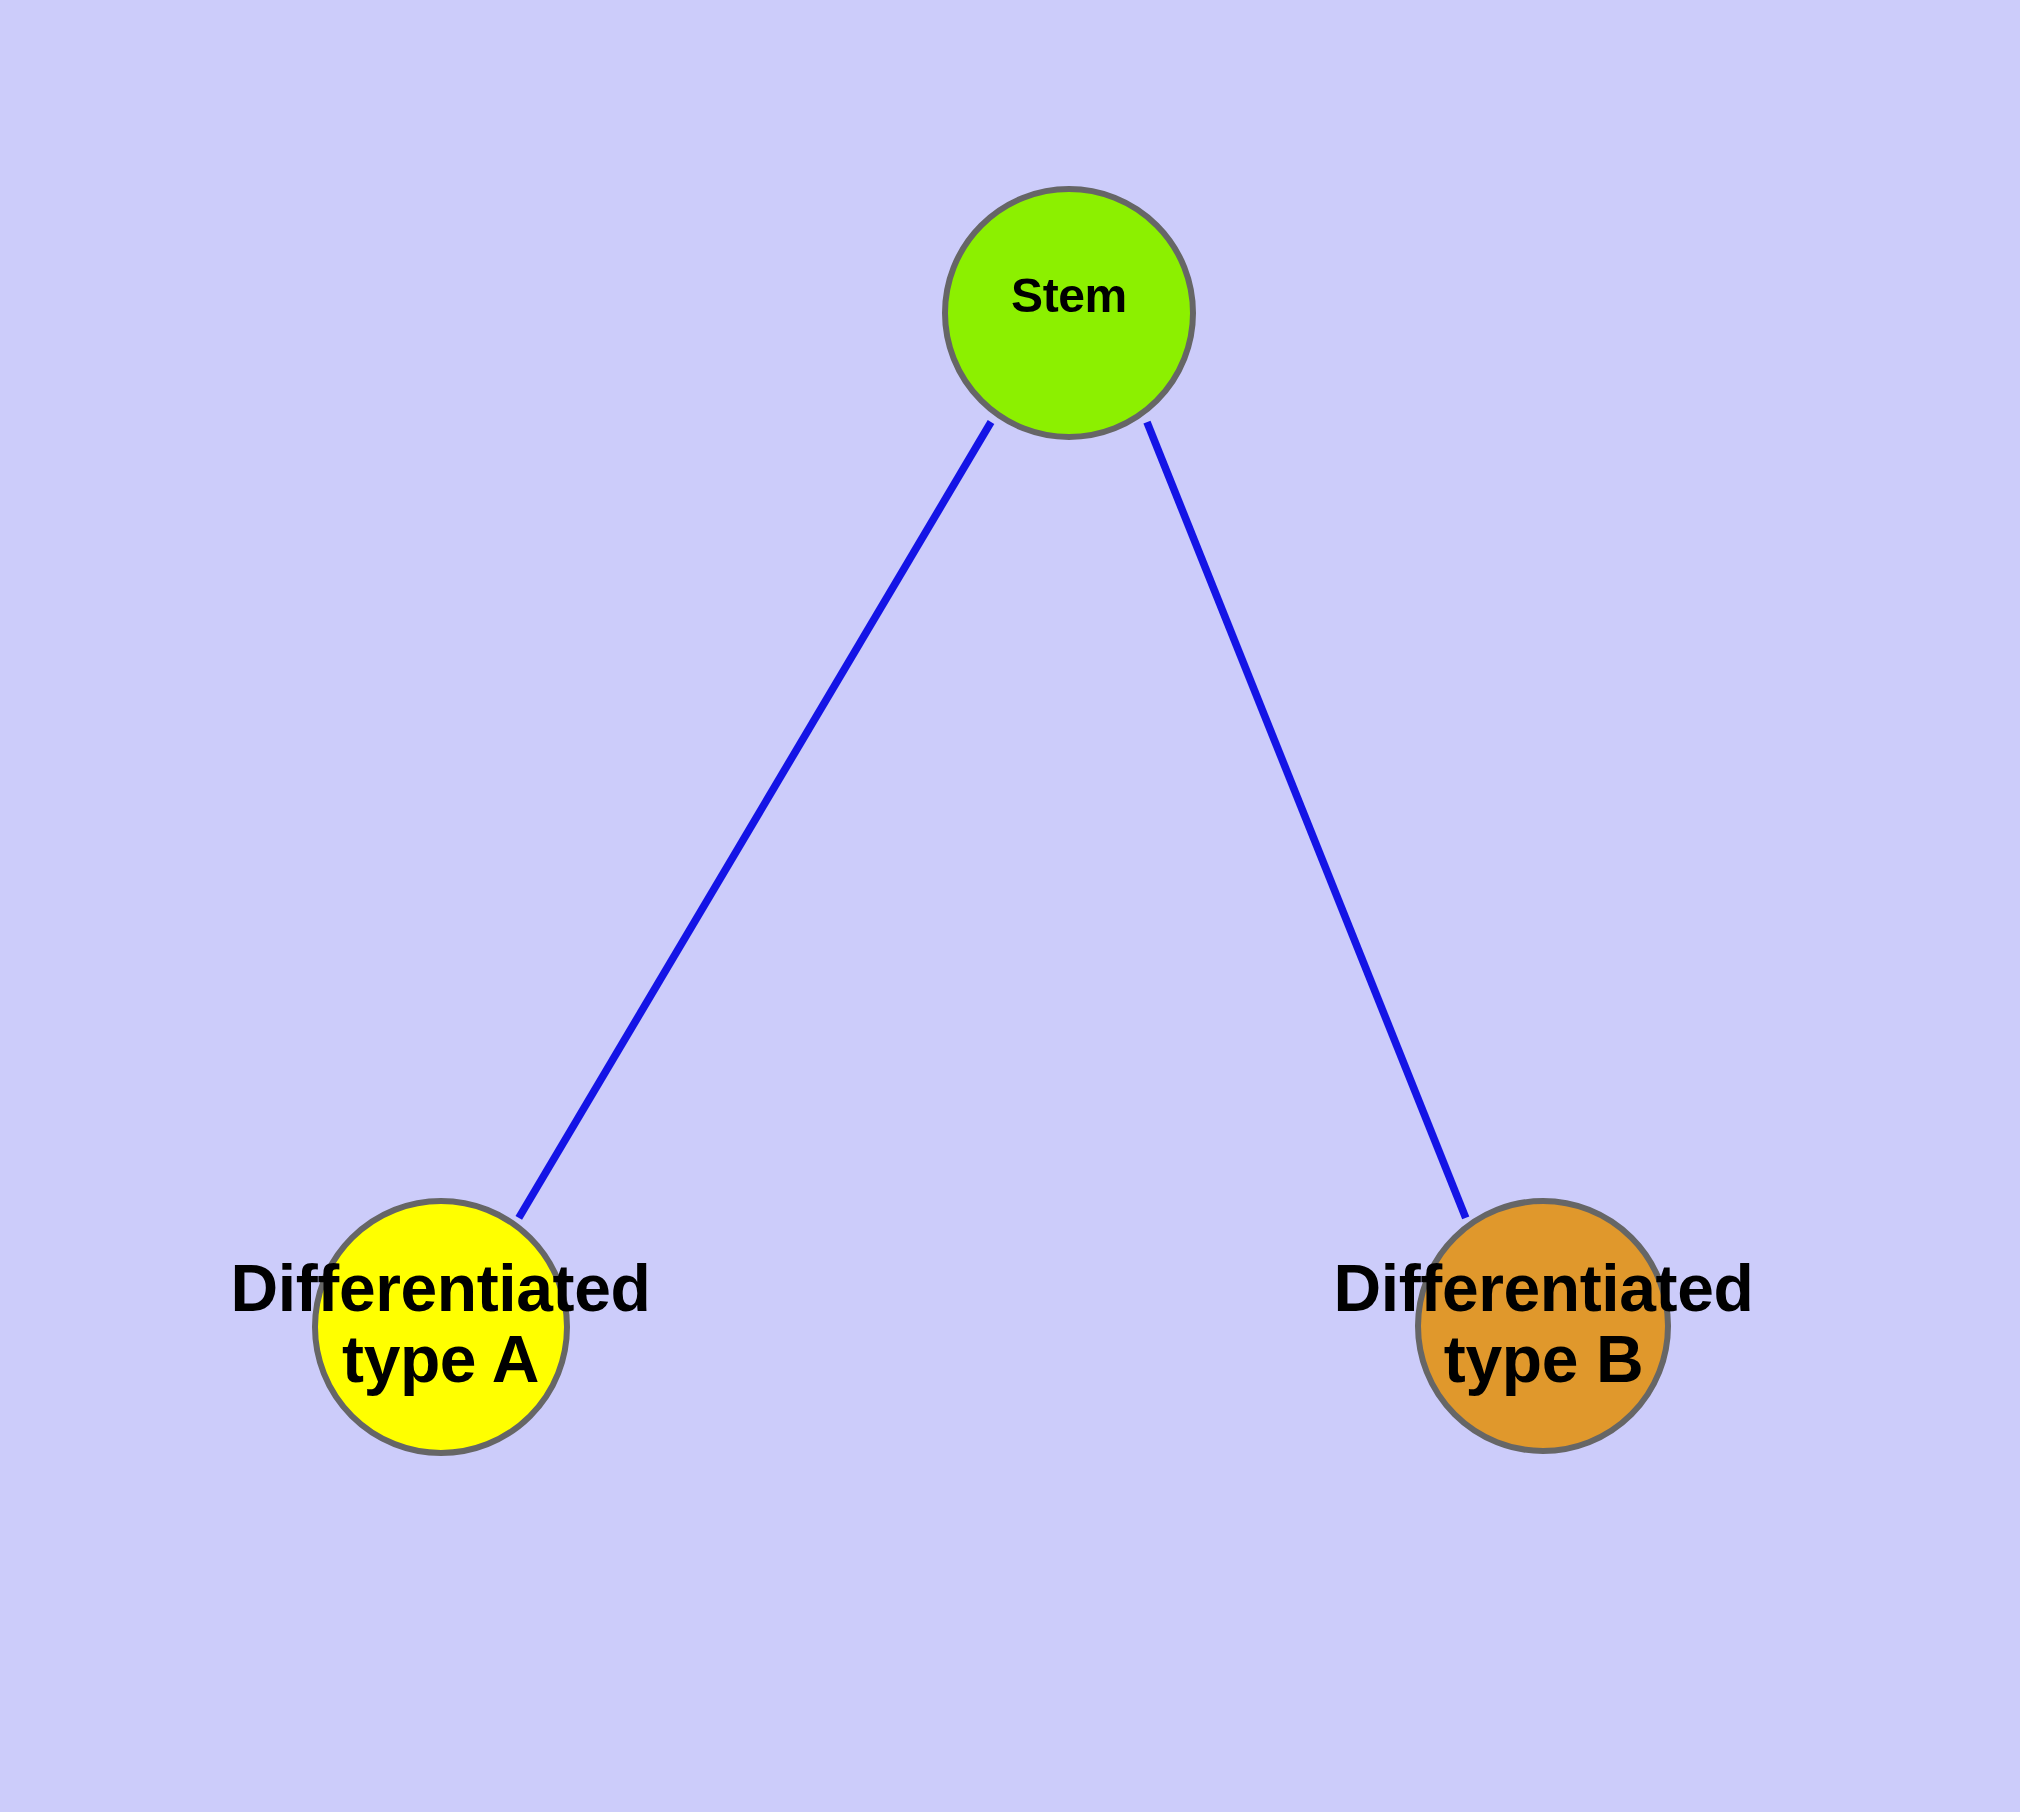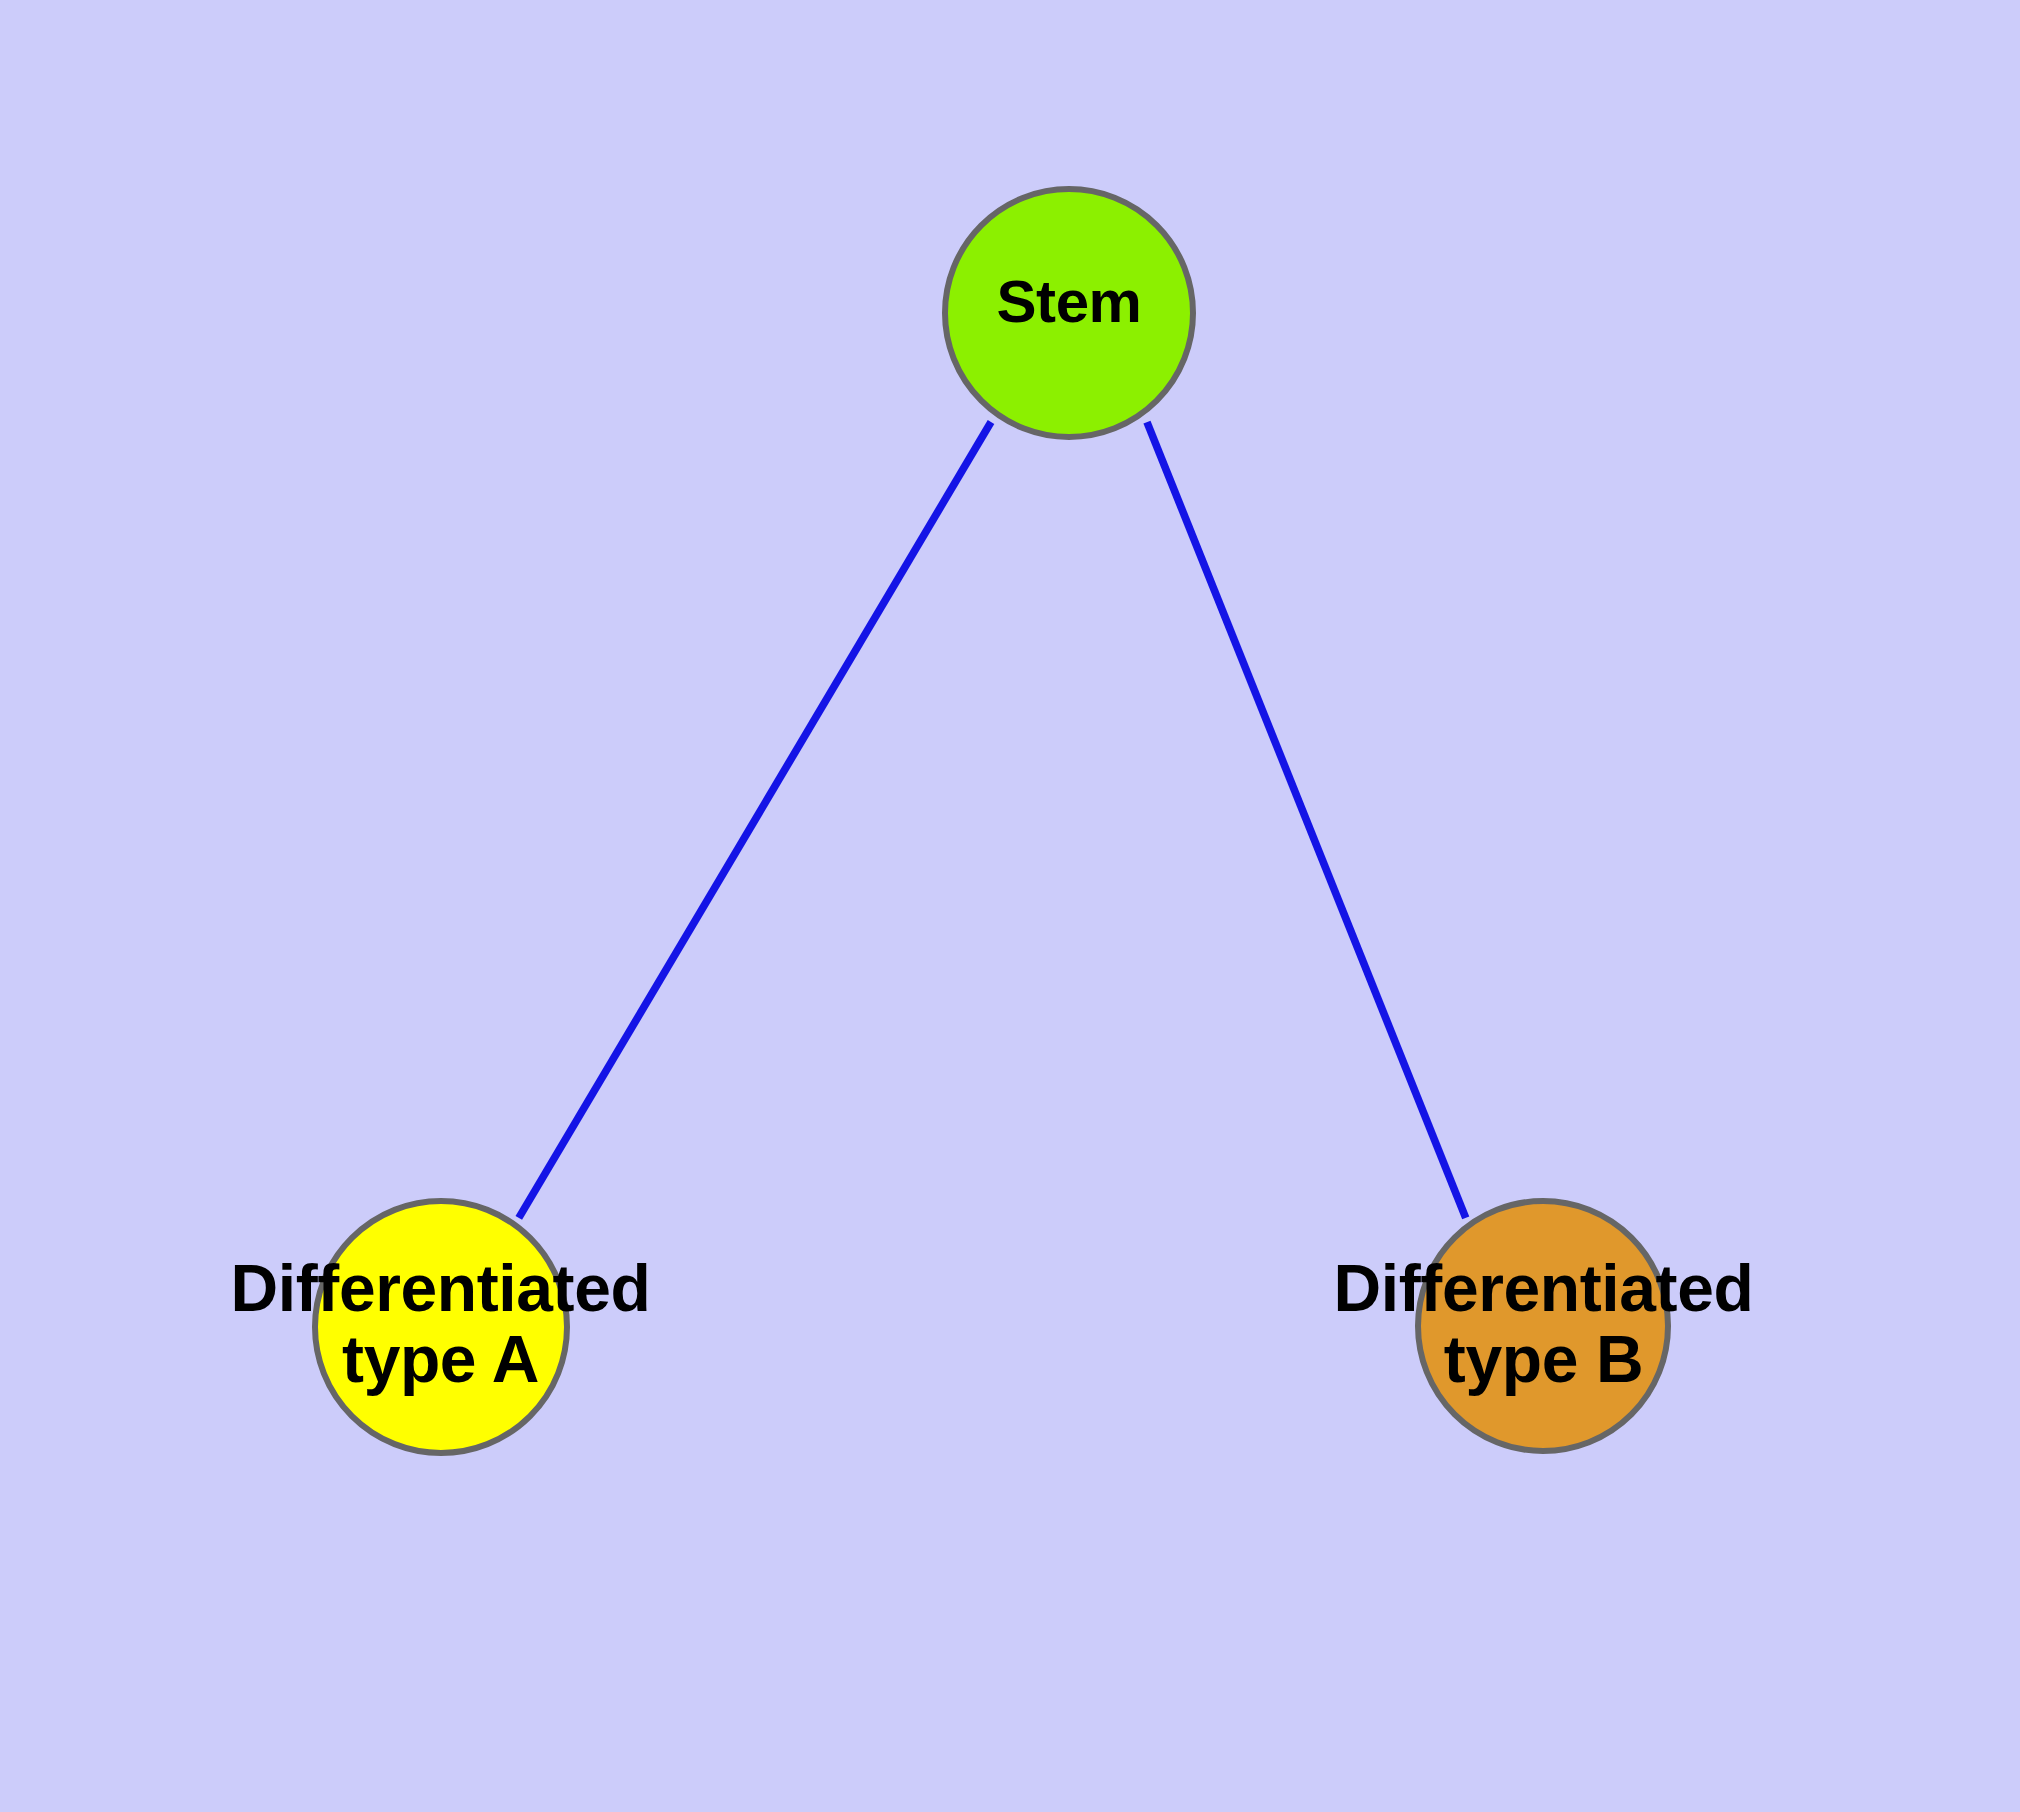--- a/index.html
+++ b/index.html
@@ -58,21 +58,21 @@
     font-weight: bold;
     text-align: center;
     white-space: pre-line;
     line-height: 1.08;
     letter-spacing: -0.4px;
   }
   #label-stem {
     left: 857px;
     top: 270px;
     width: 424px;
-    font-size: 60px;
+    font-size: 48px;
   }
   #label-diff-a {
     left: 144px;
     top: 1253px;
     width: 593px;
     font-size: 66px;
   }
   #label-diff-b {
     left: 1247px;
     top: 1253px;

